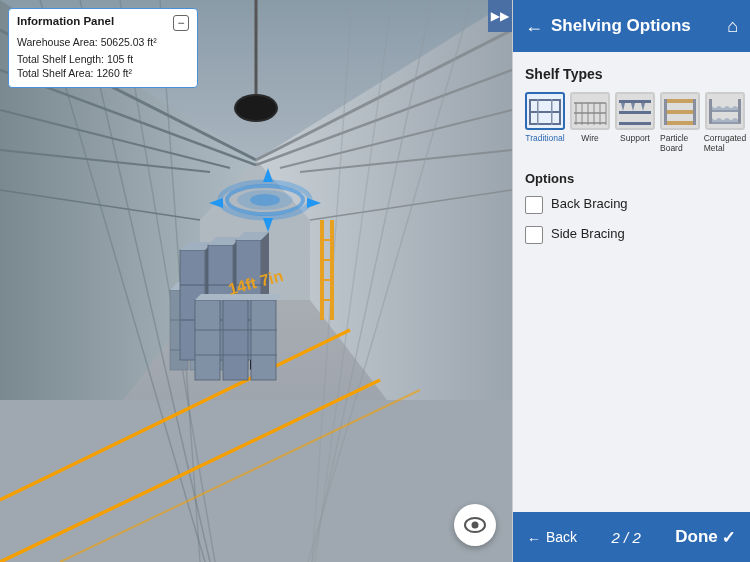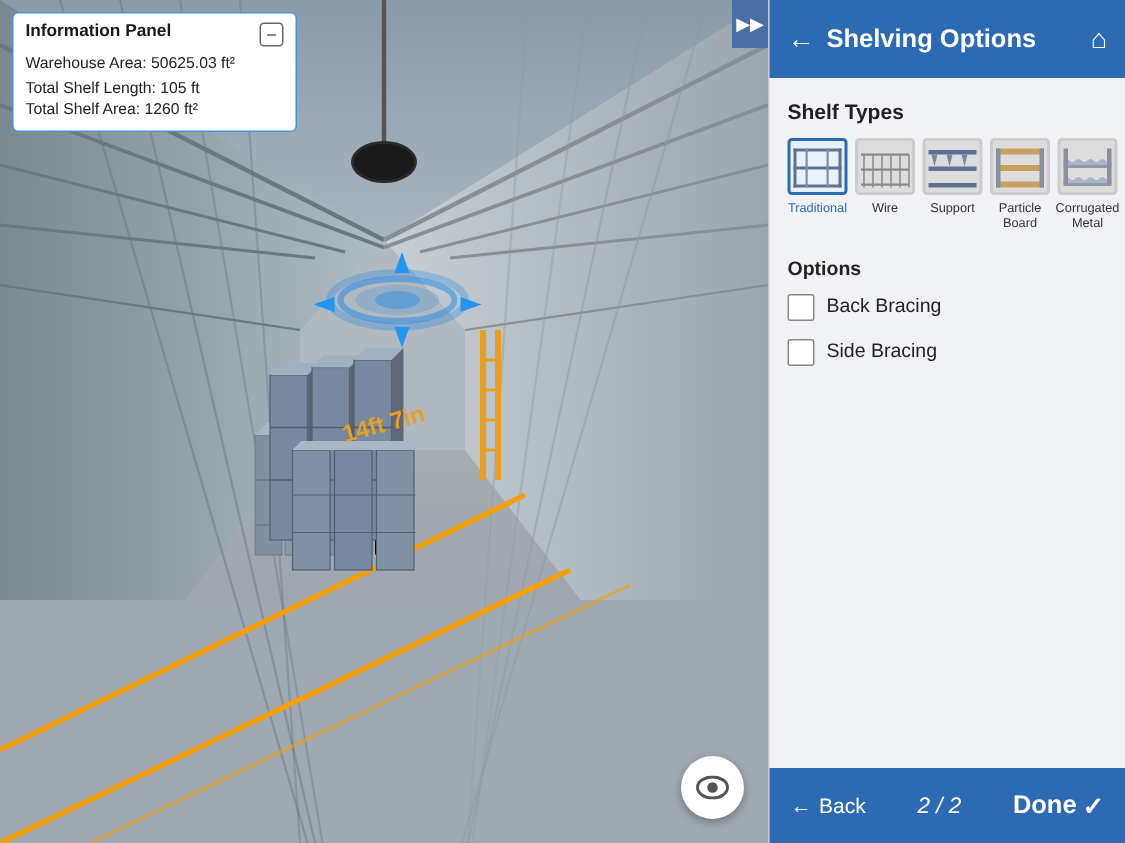--- a/index.html
+++ b/index.html
@@ -171,21 +171,21 @@
       position: relative;
     }
 
     .shelf-type-thumb.selected {
       border-color: #2d6ab4;
       background: #e8f0fb;
     }
 
     .shelf-type-label {
       font-size: 8.5px;
-      text-align: center;
+      text-align: left;
       color: #333;
       margin-top: 3px;
       line-height: 1.2;
     }
 
     .shelf-type-label.selected {
       color: #2d6ab4;
     }
 
     

